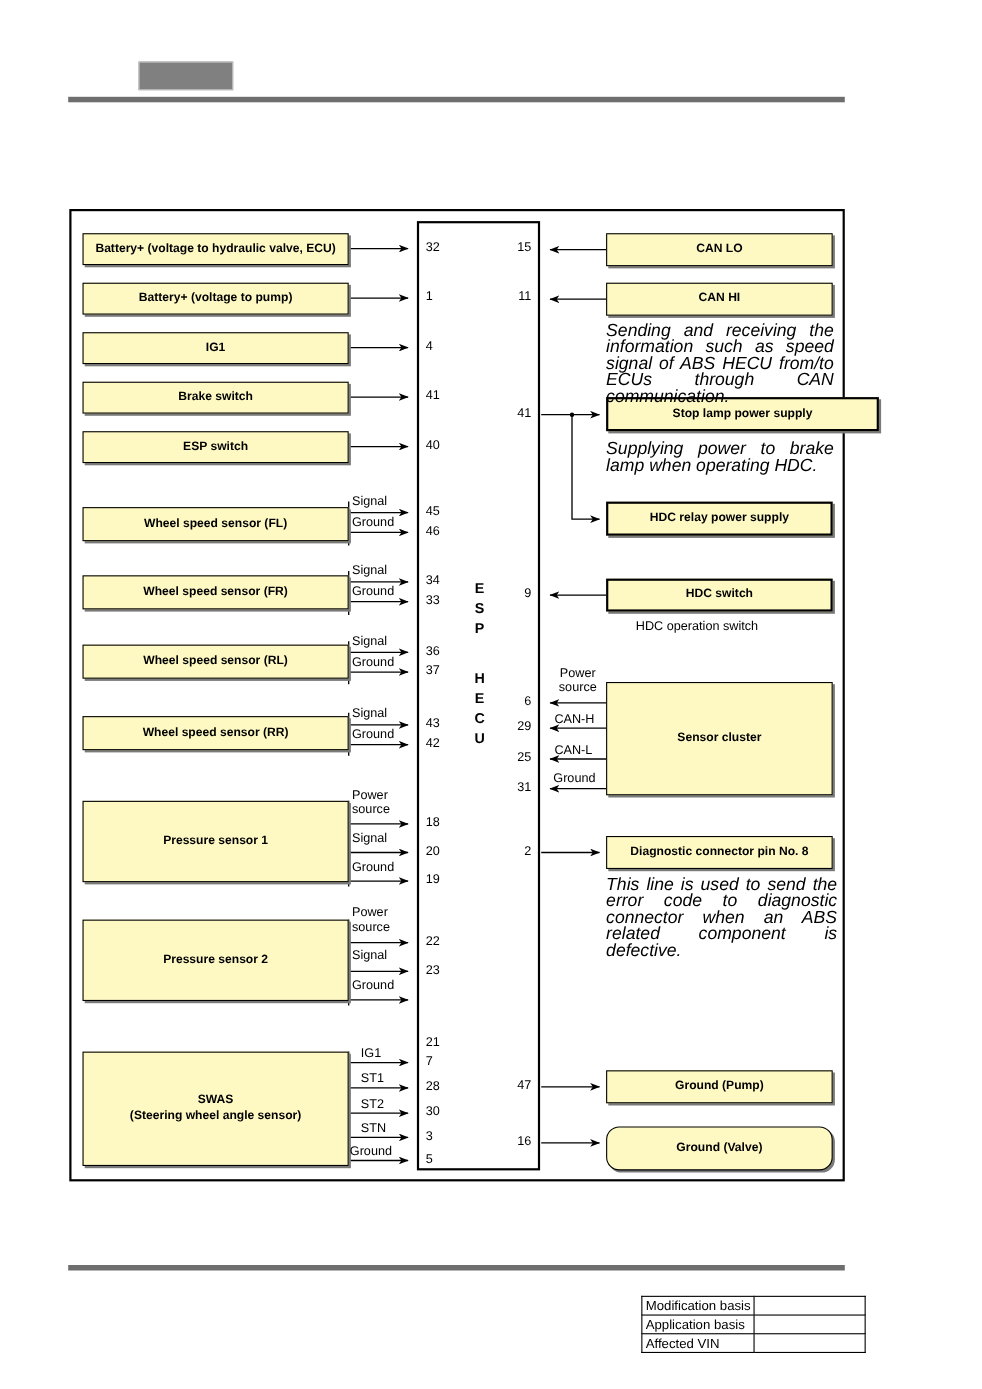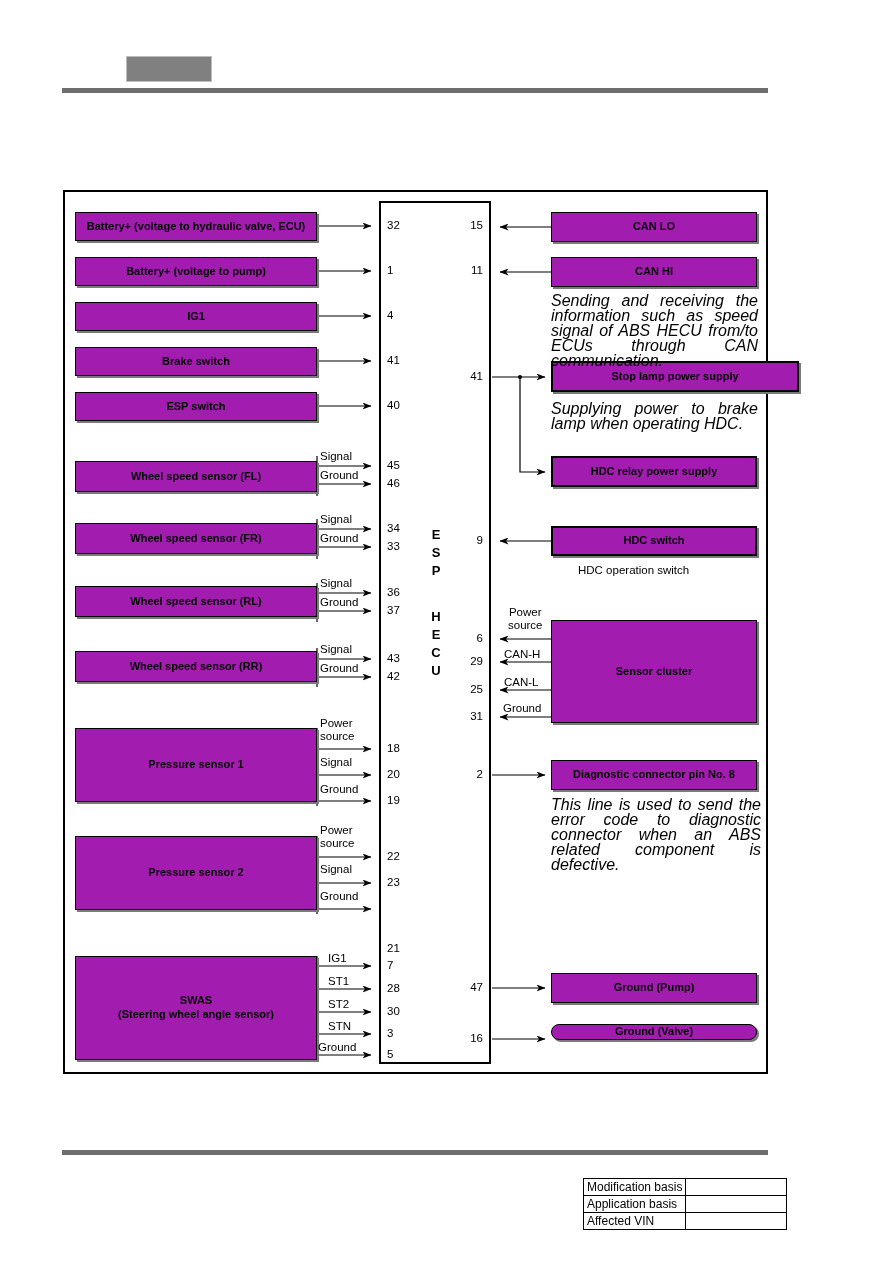--- a/index.html
+++ b/index.html
@@ -64,21 +64,21 @@
     font-size: 13px;
     line-height: 18px;
     letter-spacing: 0;
   }
   .ecu-letters.g1 { top: 526px; }
   .ecu-letters.g2 { top: 608px; }
 
   
   .box {
     position: absolute;
-    background: #a21caf;
+    background: #fef9c3;
     border: 1px solid #000;
     box-sizing: border-box;
     display: flex;
     align-items: center;
     justify-content: center;
     font-weight: bold;
     font-size: 11px;
     color: #000;
     box-shadow: 2px 2px 0 0 #7a7a7a;
     text-align: center;
@@ -265,21 +265,21 @@
 <div class="box thick" style="left:551px;top:456px;width:206px;height:31px;">HDC relay power supply</div>
 
 <div class="box thick" style="left:551px;top:526px;width:206px;height:30px;">HDC switch</div>
 
 <div class="box" style="left:551px;top:620px;width:206px;height:103px;">Sensor cluster</div>
 
 <div class="box" style="left:551px;top:760px;width:206px;height:30px;">Diagnostic connector pin No. 8</div>
 
 <div class="box" style="left:551px;top:973px;width:206px;height:30px;">Ground (Pump)</div>
 
-<div class="box" style="left:551px;top:1024px;width:206px;height:16px;border-radius:12px;">Ground (Valve)</div>
+<div class="box" style="left:551px;top:1024px;width:206px;height:40px;border-radius:12px;">Ground (Valve)</div>
 
 <div class="pin left" style="top:219px;">32</div>
 <div class="pin left" style="top:264px;">1</div>
 <div class="pin left" style="top:309px;">4</div>
 <div class="pin left" style="top:354px;">41</div>
 <div class="pin left" style="top:399px;text-align:center;">40</div>
 
 <div class="pin left" style="top:459px;">45</div>
 <div class="pin left" style="top:477px;">46</div>
 <div class="pin left" style="top:522px;">34</div>

